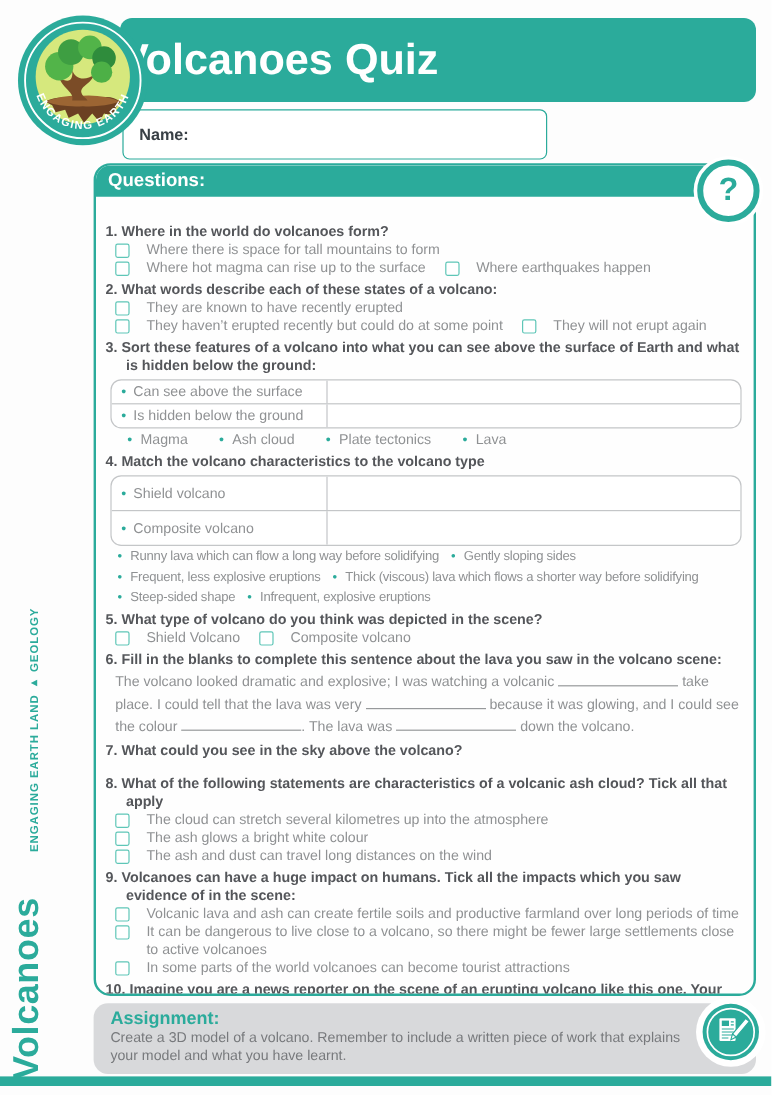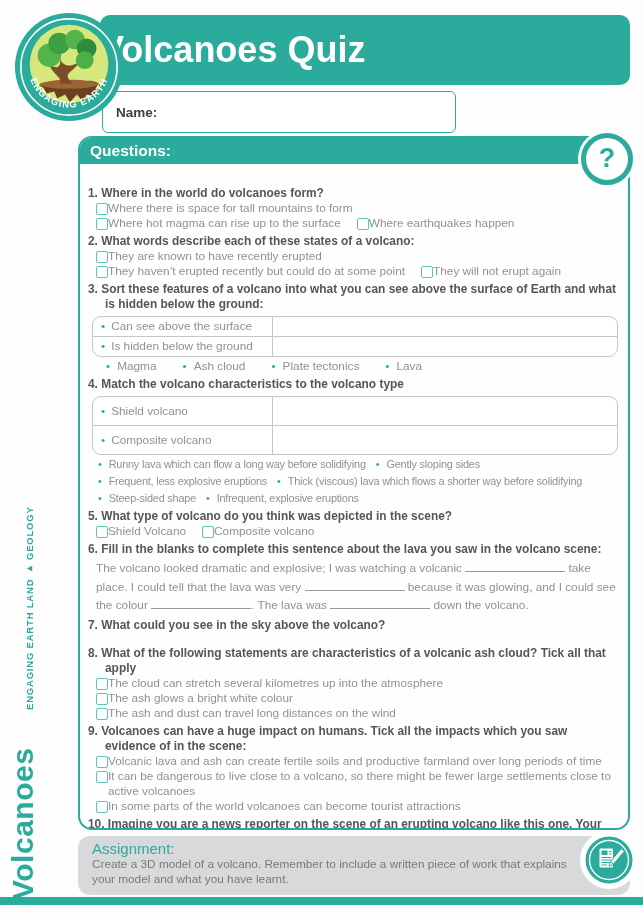--- a/index.html
+++ b/index.html
@@ -33,21 +33,21 @@
   .badge { position:absolute; width:58px; height:58px; border-radius:50%; background:#fff;
            display:flex; align-items:center; justify-content:center; z-index:6; }
   .help-badge { left:578px; top:130px; }
   .badge-ring { width:42px; height:42px; border:5px solid #2BAB9B; border-radius:50%; background:#fff;
                 display:flex; align-items:center; justify-content:center; }
   .badge-q { color:#2BAB9B; font-weight:bold; font-size:27px; margin-top:-2px; }
 
   .q { margin-top:3px; }
   .q-title { color:#54565A; font-weight:bold; font-size:11.9px; padding-left:17px; text-indent:-17px; }
   .opt-line { display:flex; gap:16px; margin-left:8px; }
-  .opt { display:flex; gap:0; align-items:flex-start; color:#8F9193; }
+  .opt { display:flex; gap:14px; align-items:flex-start; color:#8F9193; }
   .cb { width:10px; height:10px; border:1.5px solid #5EC6B7; border-radius:2px; background:#fff;
         flex:none; display:inline-block; margin-top:2px; }
 
   .anstbl { border:1px solid #C4C6C8; border-radius:9px; margin:4px 2px 2px 4px; overflow:hidden; background:#fff; }
   .trow { display:flex; align-items:stretch; }
   .trow + .trow { border-top:1px solid #C4C6C8; }
   .tcat { width:180px; border-right:1px solid #C4C6C8; padding:2px 6px 2px 8px;
           display:flex; gap:6px; align-items:center; color:#8F9193; box-sizing:border-box; }
   .tans { flex:1; }
   .q3 .trow { min-height:18px; }
@@ -58,21 +58,21 @@
   .bank-q4 { gap:10px; margin-left:10px; font-size:10.9px; letter-spacing:-0.2px; }
   .bitem { display:flex; gap:7px; }
 
   .fillp { margin:2px 0 0 8px; color:#8F9193; line-height:18.5px; }
   .blank { display:inline-block; width:100px; height:11px; border-bottom:1px solid #97999B; }
   .ansgap { height:10px; }
 
   
   .apanel { position:absolute; left:78px; top:836px; width:552px; height:59px;
             background:#D8D9DB; border-radius:12px; box-sizing:border-box; padding:4px 0 0 14px; }
-  .a-title { color:#2BAB9B; font-weight:normal; font-size:15px; }
+  .a-title { color:#2BAB9B; font-weight:bold; font-size:15px; }
   .a-body { color:#77797C; font-size:11.8px; line-height:14.5px; width:500px; }
   .assign-badge { left:580px; top:831px; width:58px; height:58px; }
 
   .footer-bar { position:absolute; left:0; top:897px; width:643px; height:8px; background:#2BAB9B; }
 </style>
 </head>
 <body>
 
 <div class="page">
 

